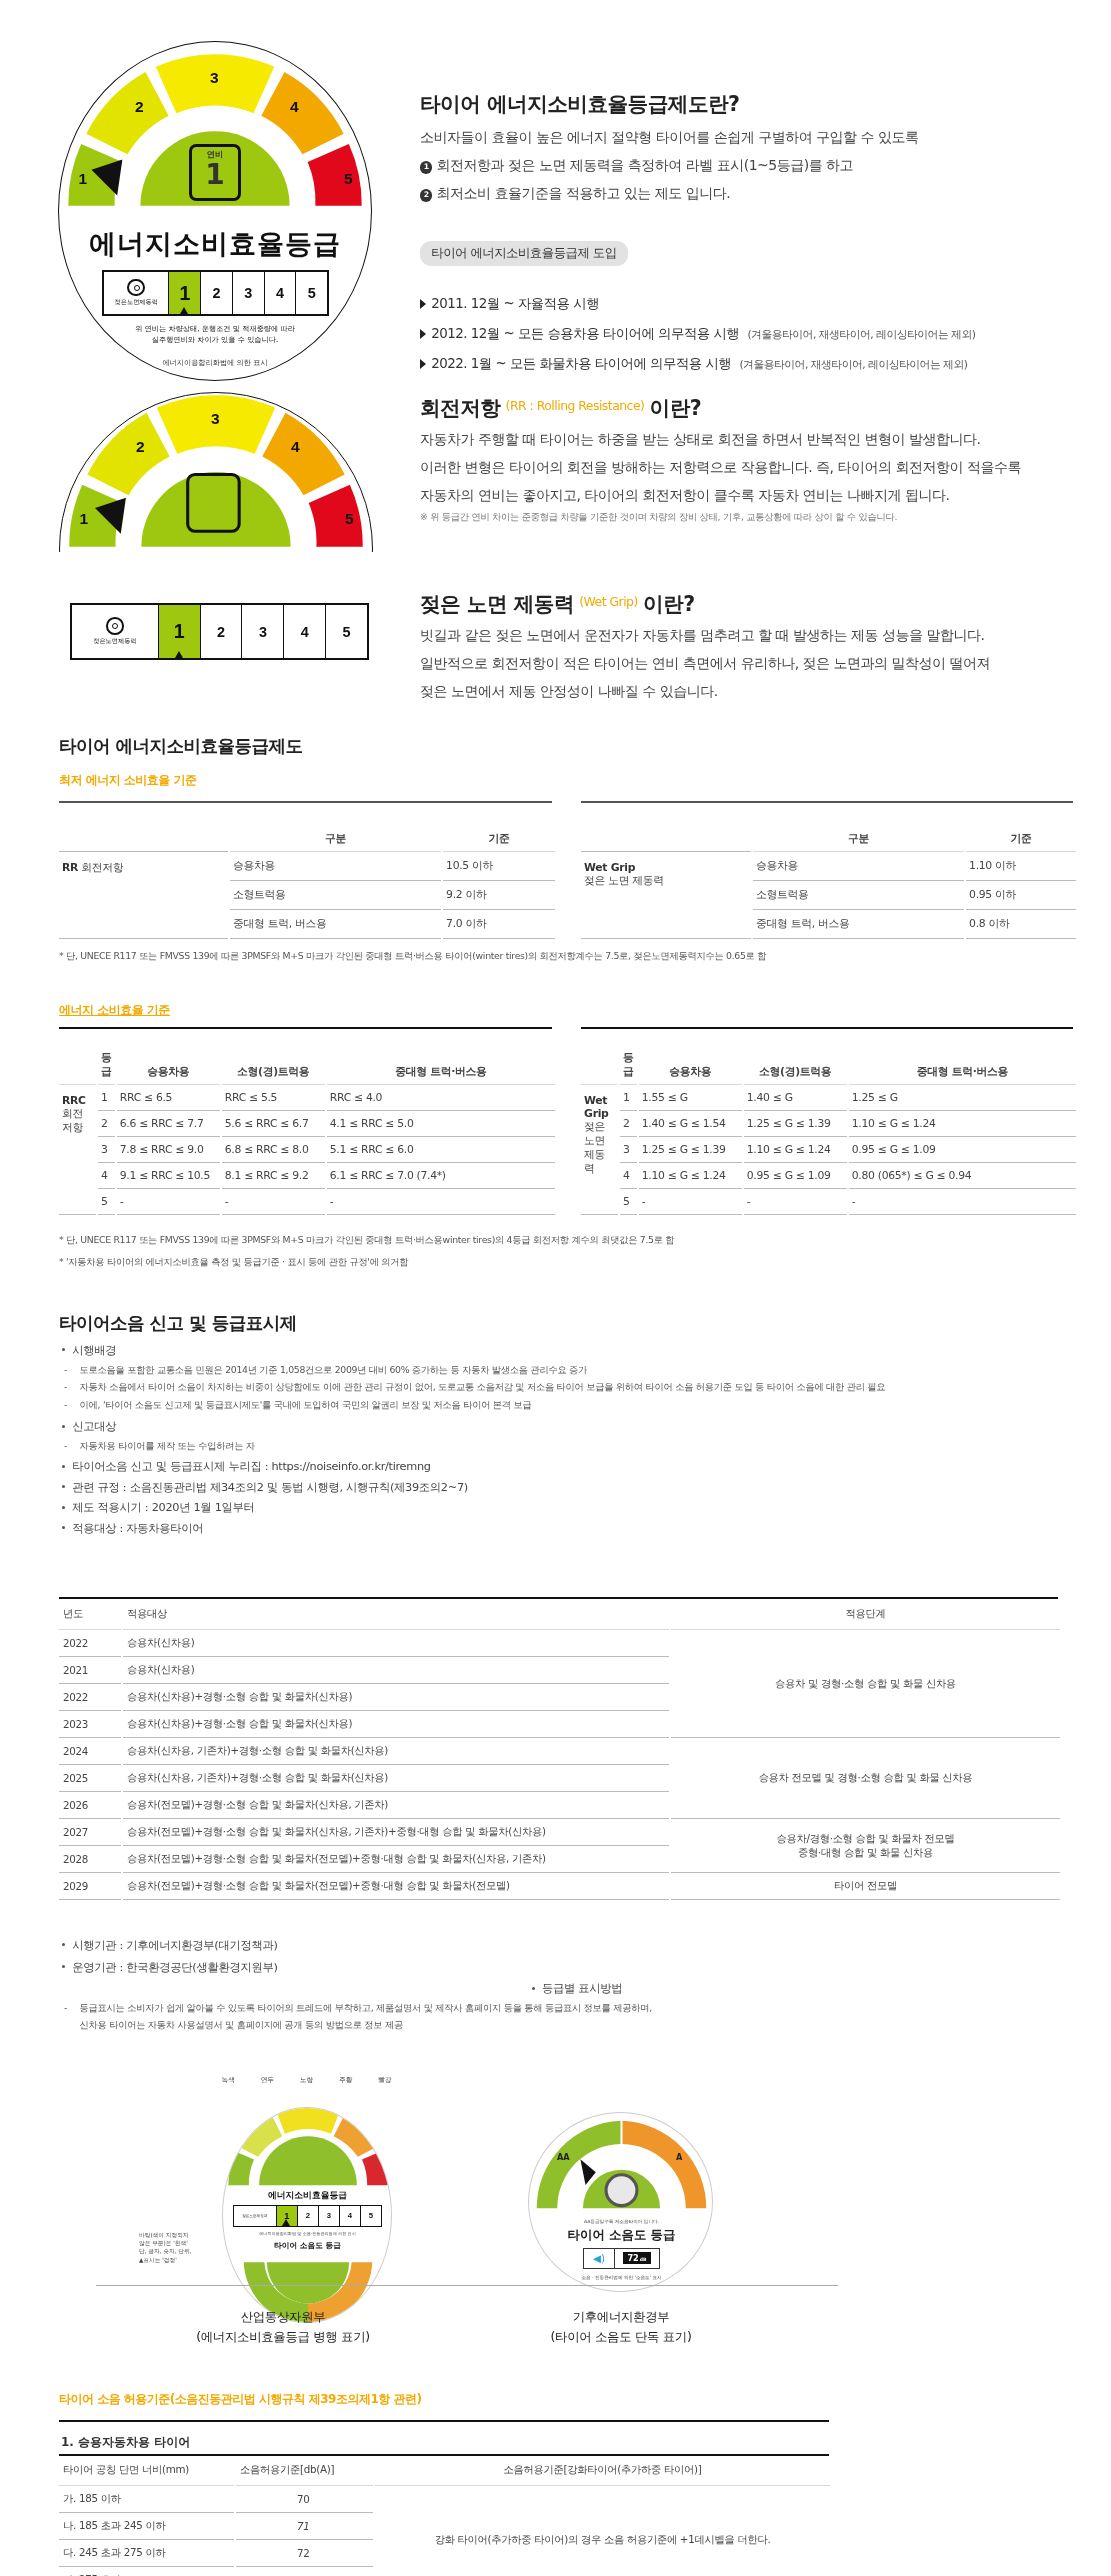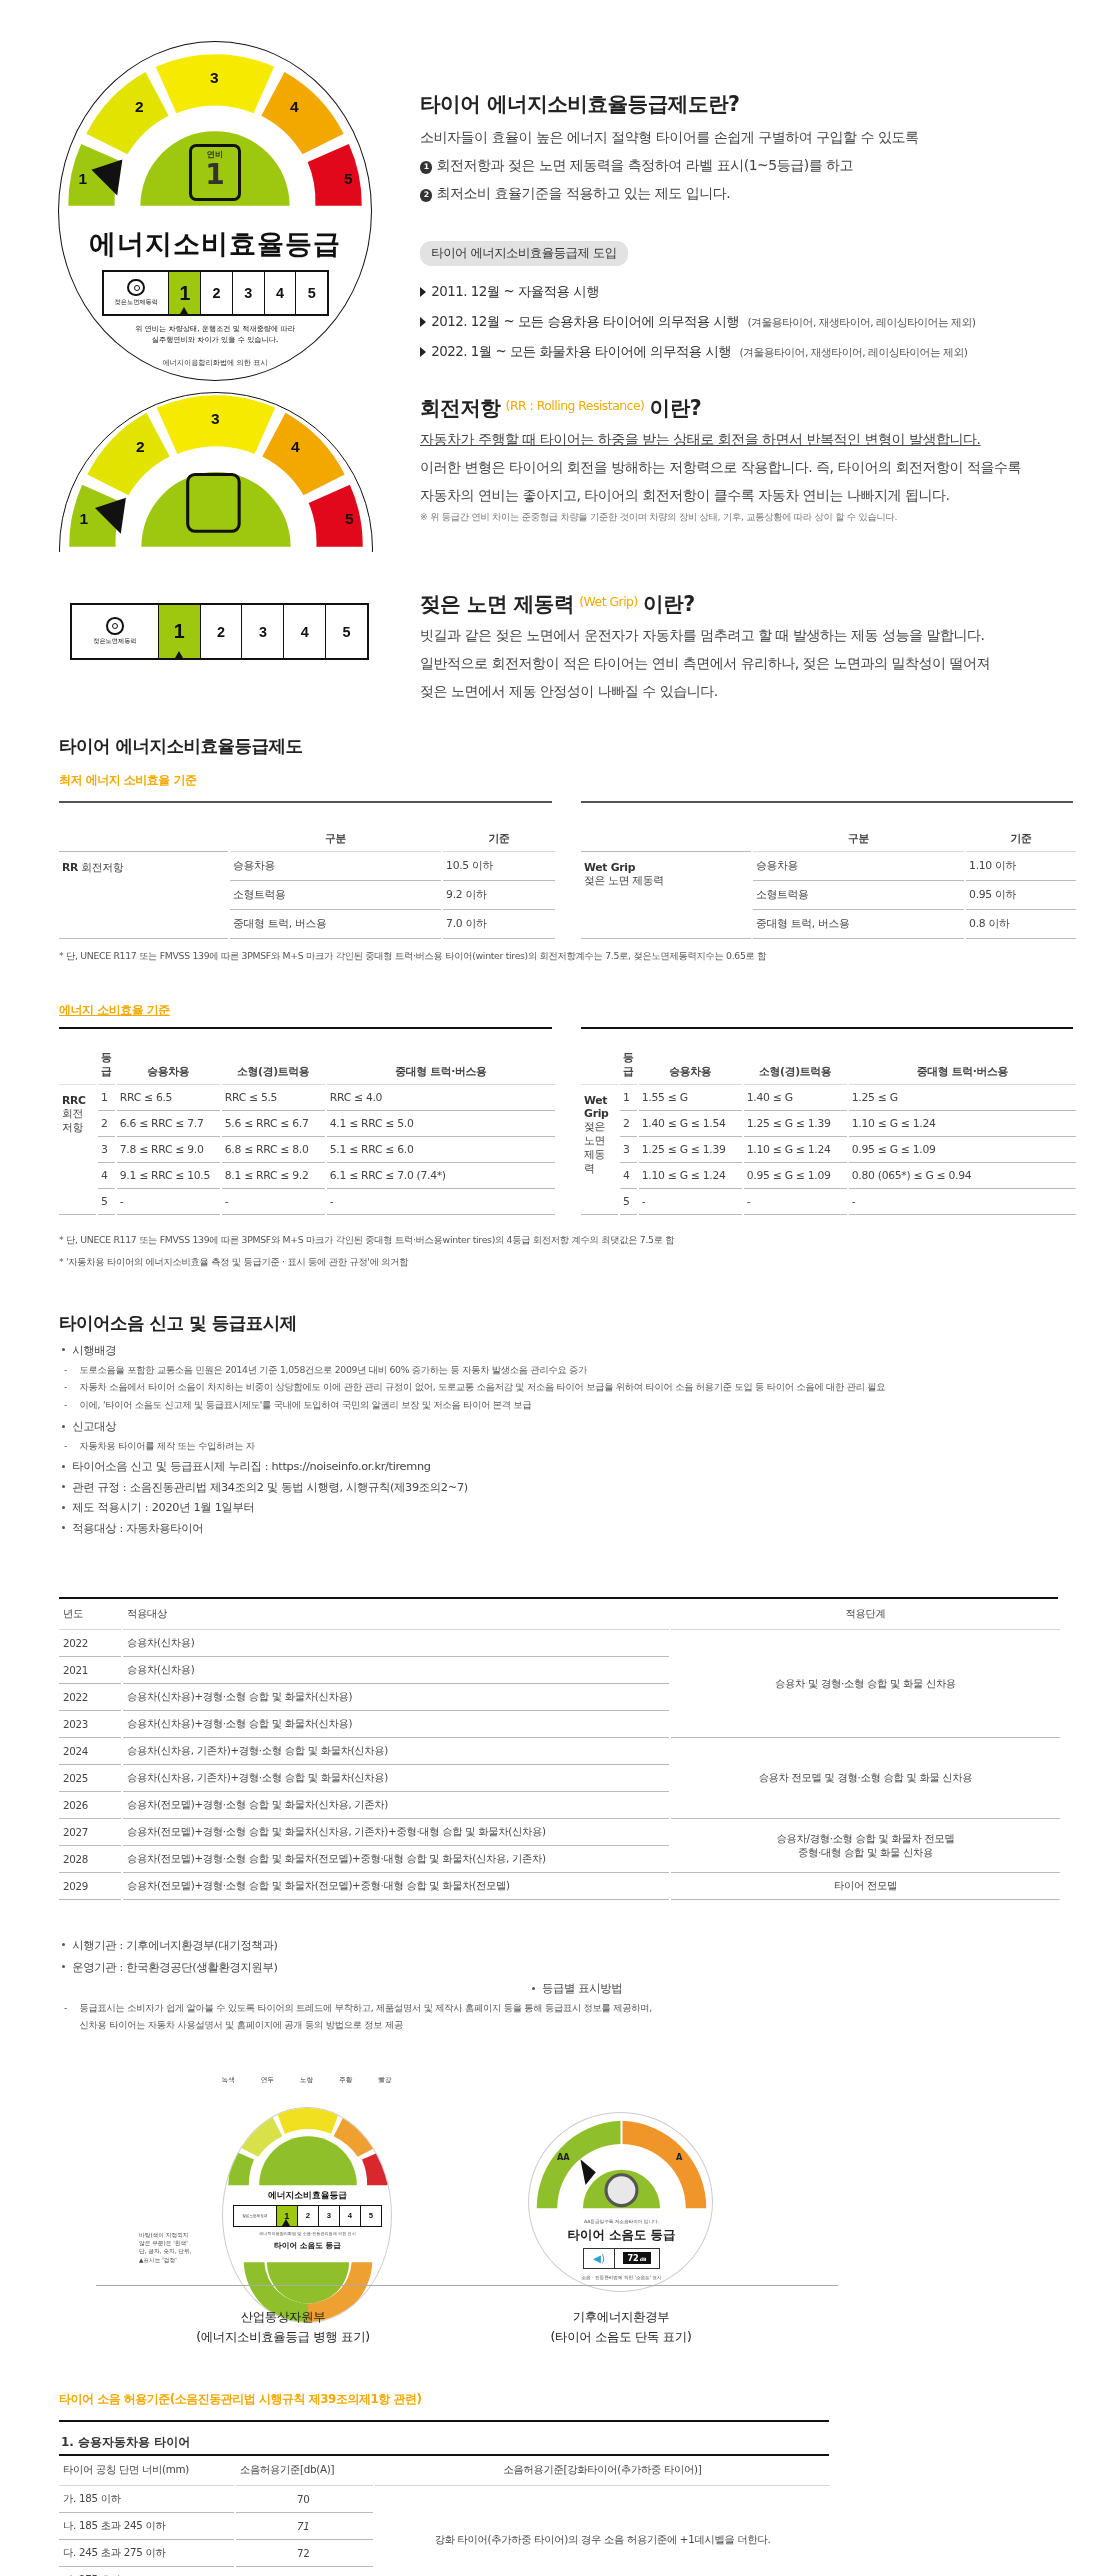--- a/index.html
+++ b/index.html
@@ -94,21 +94,21 @@
   <div class="abs" style="left:0; width:314px; top:294px; text-align:center; font-size:7.2px; color:#111;">실주행연비와 차이가 있을 수 있습니다.</div>
   <div class="abs" style="left:0; width:314px; top:317px; text-align:center; font-size:7.2px; color:#333;">에너지이용합리화법에 의한 표시</div>
 </div>
 
 <div class="abs" style="left:420px; top:90px; width:670px;">
   <div class="h-big">타이어 에너지소비효율등급제도란?</div>
   <div class="p-body" style="margin-top:5.2px;">소비자들이 효율이 높은 에너지 절약형 타이어를 손쉽게 구별하여 구입할 수 있도록</div>
   <div class="p-body"><span class="num-circle">1</span><span>회전저항과 젖은 노면 제동력을 측정하여 라벨 표시(1~5등급)를 하고</span></div>
   <div class="p-body"><span class="num-circle">2</span><span>최저소비 효율기준을 적용하고 있는 제도 입니다.</span></div>
   <div style="margin-top:34px;"><span class="pill">타이어 에너지소비효율등급제 도입</span></div>
-  <div style="margin-top:11px;">
+  <div style="margin-top:23px;">
     <div class="hist-item"><span class="tri"></span><span>2011. 12월 ~ 자율적용 시행</span></div>
     <div class="hist-item"><span class="tri"></span><span>2012. 12월 ~ 모든 승용차용 타이어에 의무적용 시행</span><span class="small">(겨울용타이어, 재생타이어, 레이싱타이어는 제외)</span></div>
     <div class="hist-item"><span class="tri"></span><span>2022. 1월 ~ 모든 화물차용 타이어에 의무적용 시행</span><span class="small">(겨울용타이어, 재생타이어, 레이싱타이어는 제외)</span></div>
   </div>
 </div>
 
 <div class="abs" style="left:59px; top:392px; width:314px; height:160px; overflow:hidden;">
   <div class="abs" style="left:0; top:0; width:314px; height:314px; border:1.5px solid #111; border-radius:50%;"></div>
   <svg class="abs" style="left:0; top:0;" width="314" height="160" viewBox="0 0 610 310">
     <path d="M20,300 A285,285 0 0 1 45,180 L125,215 A195,195 0 0 0 110,300 Z" fill="#9ec70f"></path>
@@ -134,21 +134,21 @@
   </div>
   <div class="gcell active">1</div>
   <div class="gcell">2</div>
   <div class="gcell">3</div>
   <div class="gcell">4</div>
   <div class="gcell">5</div>
 </div>
 
 <div class="abs" style="left:420px; top:394px; width:670px;">
   <div class="h-big"><span>회전저항</span><span class="accent">(RR : Rolling Resistance)</span><span>이란?</span></div>
-  <div class="p-body" style="margin-top:3.1px;text-decoration:underline;">자동차가 주행할 때 타이어는 하중을 받는 상태로 회전을 하면서 반복적인 변형이 발생합니다.</div>
+  <div class="p-body" style="margin-top:3.1px;">자동차가 주행할 때 타이어는 하중을 받는 상태로 회전을 하면서 반복적인 변형이 발생합니다.</div>
   <div class="p-body">이러한 변형은 타이어의 회전을 방해하는 저항력으로 작용합니다. 즉, 타이어의 회전저항이 적을수록</div>
   <div class="p-body">자동차의 연비는 좋아지고,  타이어의 회전저항이 클수록 자동차 연비는 나빠지게 됩니다.</div>
   <div class="note" style="margin-top:2.1px;">※ 위 등급간 연비 차이는 준중형급 차량을 기준한 것이며 차량의 장비 상태, 기후, 교통상황에 따라 상이 할 수 있습니다.</div>
 </div>
 
 <div class="abs" style="left:420px; top:590px; width:670px;">
   <div class="h-big"><span>젖은 노면 제동력</span><span class="accent">(Wet Grip)</span><span>이란?</span></div>
   <div class="p-body" style="margin-top:3.1px;">빗길과 같은 젖은 노면에서 운전자가 자동차를 멈추려고 할 때 발생하는 제동 성능을 말합니다.</div>
   <div class="p-body">일반적으로 회전저항이 적은 타이어는 연비 측면에서 유리하나, 젖은 노면과의 밀착성이 떨어져</div>
   <div class="p-body">젖은 노면에서 제동 안정성이 나빠질 수 있습니다.</div>

